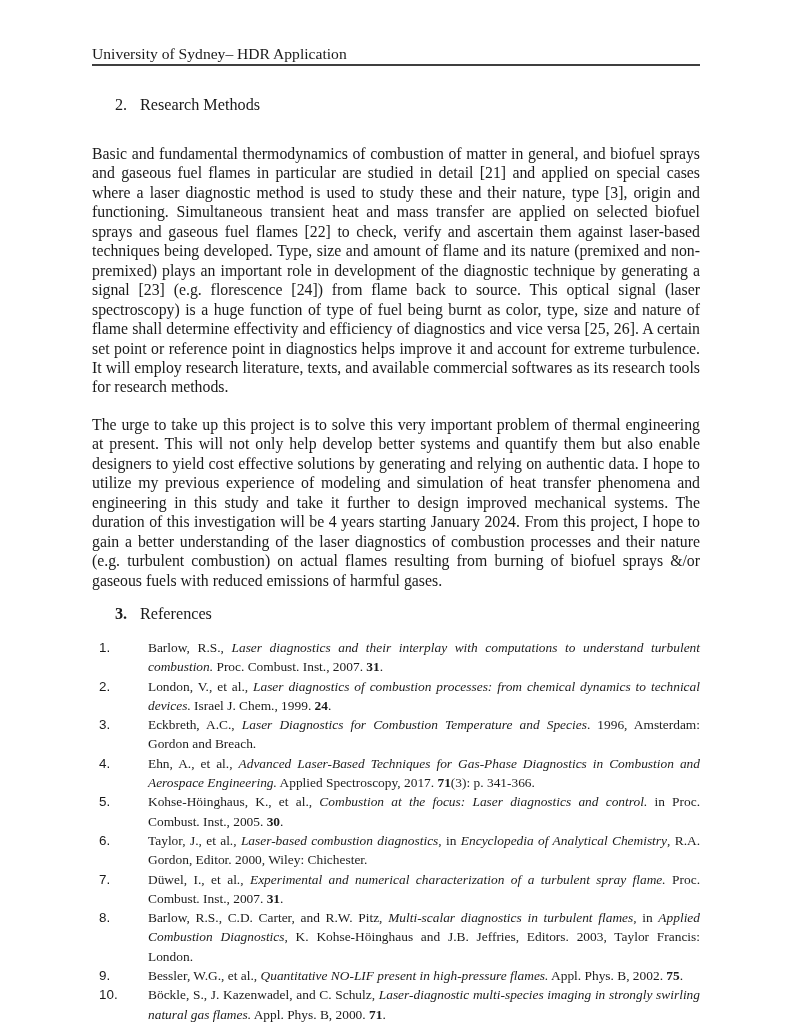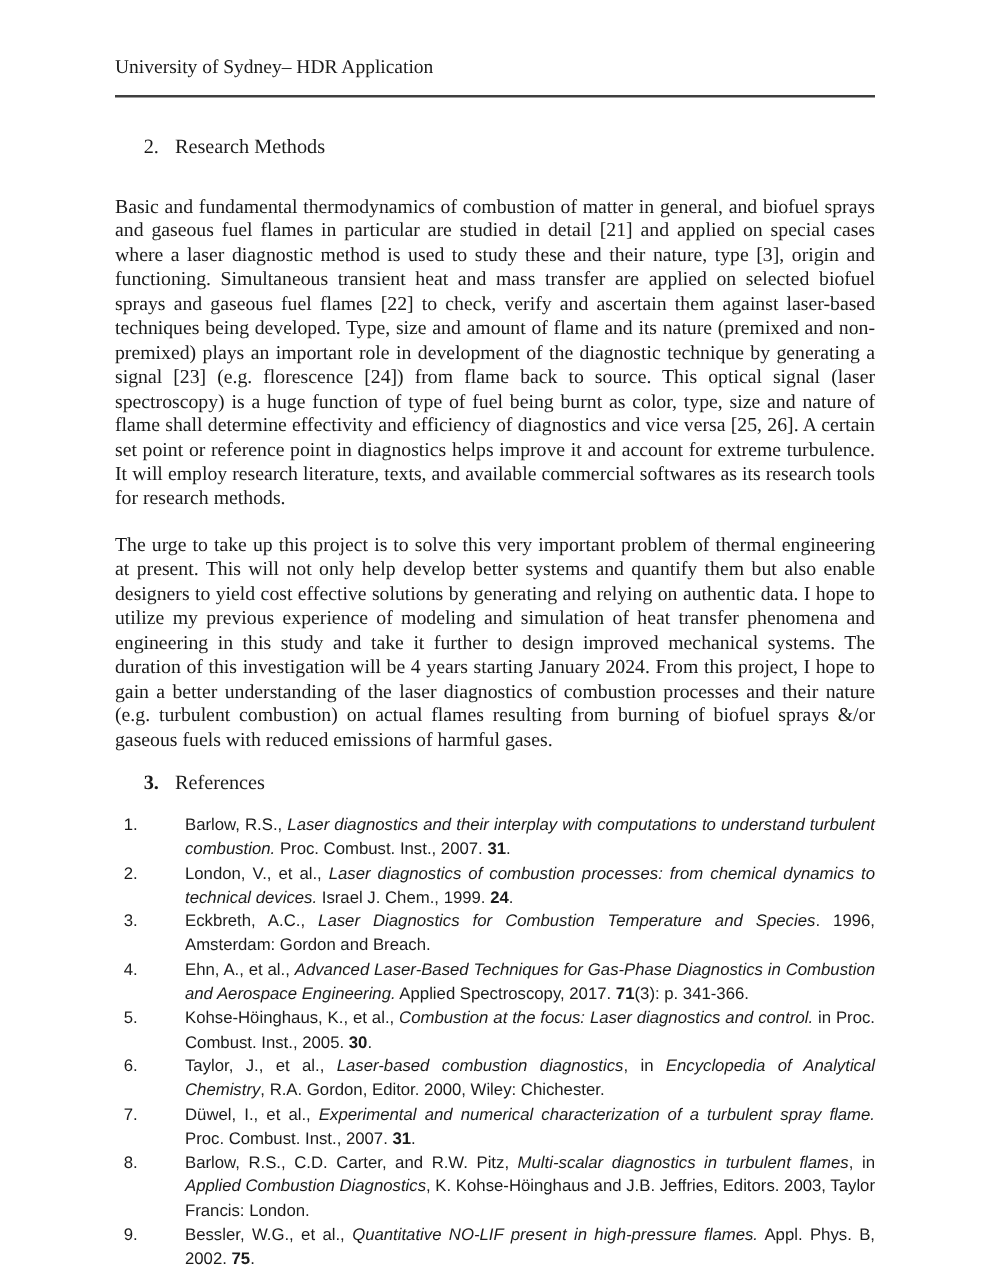--- a/index.html
+++ b/index.html
@@ -13,21 +13,21 @@
   }
   .page {
     width: 791px;
     height: 1023px;
     padding: 44px 91px 0 92px;
   }
   .doc-header {
     font-size: 15.6px;
     line-height: 19px;
     border-bottom: 2px solid #3f3f3f;
-    padding-bottom: 13px;
+    padding-bottom: 1px;
   }
   .heading {
     display: flex;
     font-size: 16.2px;
     line-height: 19px;
     margin-top: 30px;
   }
   .heading .h-num {
     margin-left: 23px;
     width: 25px;
@@ -52,20 +52,21 @@
   }
   .ref-row { display: flex; }
   .ref-num {
     flex: none;
     width: 56px;
     padding-left: 7px;
   }
   .ref-body {
     flex: 1;
     text-align: justify;
+    font-family: Liberation Serif, serif;
   }
   .it { font-style: italic; }
   .b { font-weight: bold; }
 </style>
 </head>
 <body>
 
 <div class="page">
 
   <div class="doc-header">
@@ -116,15 +117,19 @@
         <div class="ref-body"><span>Düwel, I., et al., </span><span class="it">Experimental and numerical characterization of a turbulent spray flame.</span><span> Proc. Combust. Inst., 2007. </span><span class="b">31</span><span>.</span></div>
       </div>
       <div class="ref-row">
         <div class="ref-num">8.</div>
         <div class="ref-body"><span>Barlow, R.S., C.D. Carter, and R.W. Pitz, </span><span class="it">Multi-scalar diagnostics in turbulent flames</span><span>, in </span><span class="it">Applied Combustion Diagnostics</span><span>, K. Kohse-Höinghaus and J.B. Jeffries, Editors. 2003, Taylor Francis: London.</span></div>
       </div>
       <div class="ref-row">
         <div class="ref-num">9.</div>
         <div class="ref-body"><span>Bessler, W.G., et al., </span><span class="it">Quantitative NO-LIF present in high-pressure flames.</span><span> Appl. Phys. B, 2002. </span><span class="b">75</span><span>.</span></div>
       </div>
+      <div class="ref-row">
+        <div class="ref-num">10.</div>
+        <div class="ref-body"><span>Böckle, S., J. Kazenwadel, and C. Schulz, </span><span class="it">Laser-diagnostic multi-species imaging in strongly swirling natural gas flames.</span><span> Appl. Phys. B, 2000. </span><span class="b">71</span><span>.</span></div>
+      </div>
     </div>
 
 </div>
 
 </body></html>

